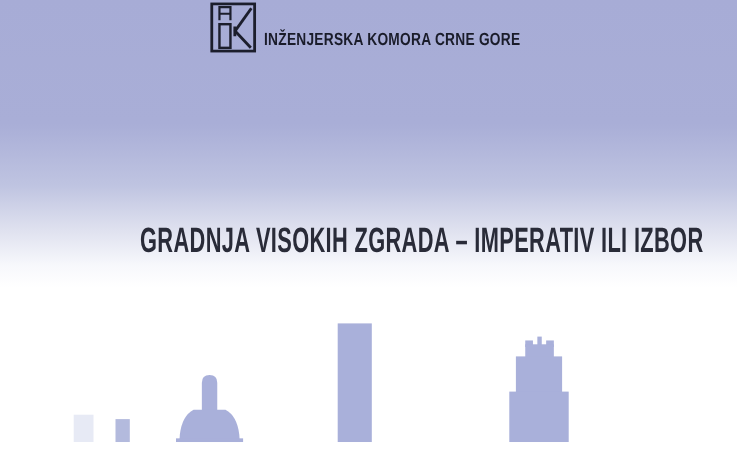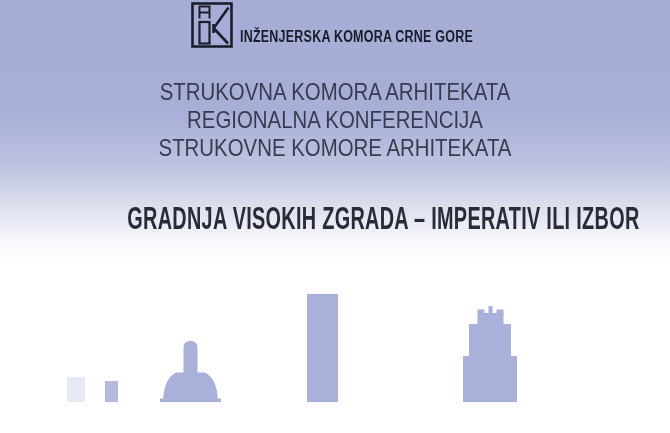--- a/index.html
+++ b/index.html
@@ -91,25 +91,20 @@
 
       <rect x="8.5" y="20" width="10" height="21.5" stroke="#1c1e2c" stroke-width="2.2"></rect>
 
       <path d="M37.5 5.5 L22.5 26.5" stroke="#1c1e2c" stroke-width="2.6"></path>
       <path d="M22.5 26 L37 41.5" stroke="#1c1e2c" stroke-width="2.6"></path>
       <path d="M22.5 22 V31" stroke="#1c1e2c" stroke-width="2.6"></path>
     </svg>
   </div>
   <div class="org-name">INŽENJERSKA KOMORA CRNE GORE</div>
 
-  <div class="subtitles">
-    <div class="line">STRUKOVNA KOMORA ARHITEKATA</div>
-    <div class="line">REGIONALNA KONFERENCIJA</div>
-    <div class="line">STRUKOVNE KOMORE ARHITEKATA</div>
-  </div>
 
   <h1 class="title">GRADNJA VISOKIH ZGRADA – IMPERATIV ILI IZBOR</h1>
 
 
   <div class="skyline">
     <svg width="670" height="120" viewBox="0 0 670 120">
 
       <rect x="67" y="95" width="18" height="25" fill="#e7eaf5"></rect>
 
       <rect x="105" y="99" width="13" height="21" fill="#b3badd"></rect>

